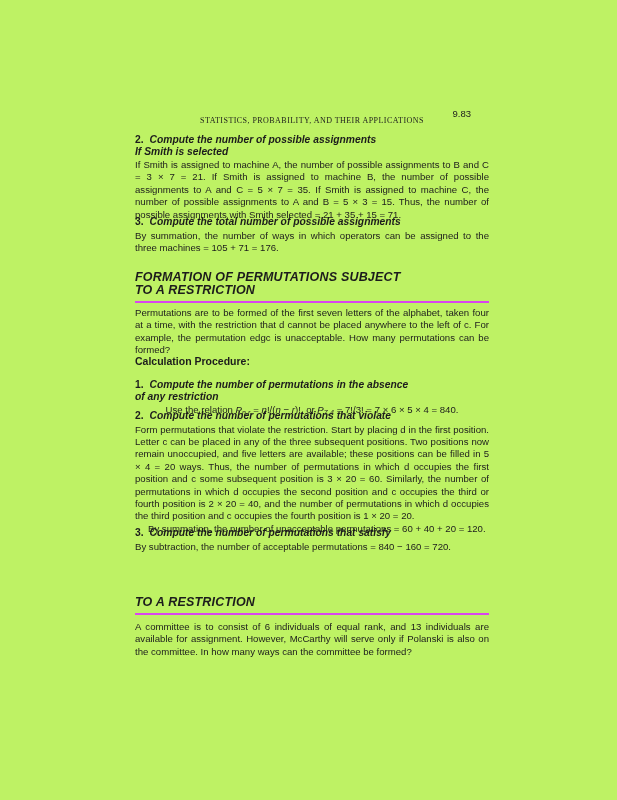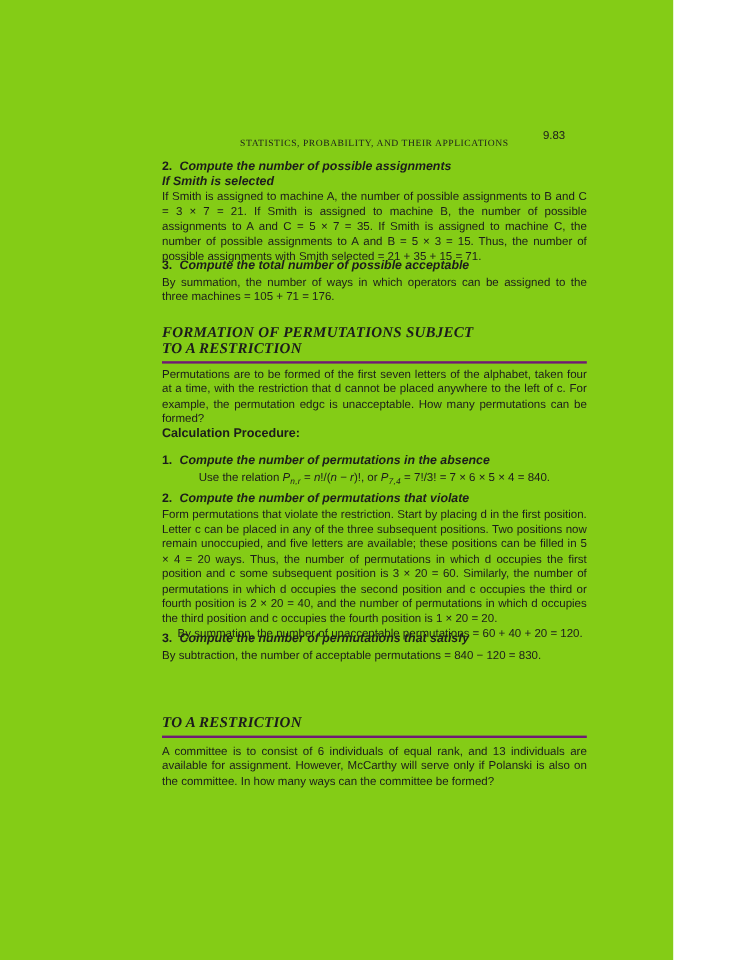--- a/index.html
+++ b/index.html
@@ -1,20 +1,20 @@
 <!DOCTYPE html>
 <html><head>
 <meta charset="utf-8">
 <style>
   html, body { margin: 0; padding: 0; background: #ffffff; }
   .page {
     position: relative;
-    width: 561px;
+    width: 617px;
     height: 800px;
-    background: #84cc16;
+    background: #bef264;
     color: #1c1c1c;
     font-family: "Liberation Serif", serif;
     overflow: hidden;
   }
   .abs { position: absolute; left: 135px; width: 354px; }
 
   
   .header { top: 109px; height: 12px; text-align: center; }
   .running-title {
     font-family: "Liberation Serif", serif;
@@ -47,27 +47,27 @@
     font-family: Liberation Sans, sans-serif;
     font-size: 9.6px;
     line-height: 12.4px;
     text-align: justify;
     margin: 2px 0 0 0;
   }
   .indent { text-indent: 13px; margin-top: 0; }
 
   
   .sec-heading {
-    font-family: Liberation Serif, serif;
+    font-family: Liberation Sans, sans-serif;
     font-weight: bold;
     font-style: italic;
     font-size: 12.5px;
     line-height: 13px;
     letter-spacing: 0.2px;
-    border-bottom: 2px solid #701a75;
+    border-bottom: 2px solid #d946ef;
     padding-bottom: 4px;
     margin: 0;
   }
 
   .calc-label {
     font-family: "Liberation Sans", sans-serif;
     font-weight: bold;
     font-size: 10.5px;
     margin: 0;
   }
@@ -92,50 +92,51 @@
     <span class="page-number">9.83</span>
   </div>
 
   <div class="abs" style="top:134px">
     <p class="step-head"><span class="step-num">2.</span><span>Compute the number of possible assignments</span></p>
     <p class="step-head">If Smith is selected</p>
     <p class="body-text">If Smith is assigned to machine A, the number of possible assignments to B and C = 3 × 7 = 21. If Smith is assigned to machine B, the number of possible assignments to A and C = 5 × 7 = 35. If Smith is assigned to machine C, the number of possible assignments to A and B = 5 × 3 = 15. Thus, the number of possible assignments with Smith selected = 21 + 35 + 15 = 71.</p>
   </div>
 
   <div class="abs" style="top:216px">
-    <p class="step-head"><span class="step-num">3.</span><span>Compute the total number of possible acceptable</span></p>
+    <p class="step-head"><span class="step-num">3.</span><span>Compute the total number of possible assignments</span></p>
     <p class="body-text">By summation, the number of ways in which operators can be assigned to the three machines = 105 + 71 = 176.</p>
   </div>
 
   <div class="abs" style="top:271px">
     <h2 class="sec-heading"><span>FORMATION OF PERMUTATIONS SUBJECT</span><br><span>TO A RESTRICTION</span></h2>
   </div>
 
   <div class="abs" style="top:307px">
     <p class="body-text" style="margin-top:0">Permutations are to be formed of the first seven letters of the alphabet, taken four at a time, with the restriction that d cannot be placed anywhere to the left of c. For example, the permutation edgc is unacceptable. How many permutations can be formed?</p>
   </div>
 
   <div class="abs" style="top:355px">
     <p class="calc-label">Calculation Procedure:</p>
   </div>
 
   <div class="abs" style="top:379px">
     <p class="step-head"><span class="step-num">1.</span><span>Compute the number of permutations in the absence</span></p>
+    <p class="step-head">of any restriction</p>
     <p class="body-text formula"><span>Use the relation </span><span class="var">P</span><span class="sub">n,r</span><span> = </span><span class="var">n</span><span>!/(</span><span class="var">n</span><span> − </span><span class="var">r</span><span>)!, or </span><span class="var">P</span><span class="sub">7,4</span><span> = 7!/3! = 7 × 6 × 5 × 4 = 840.</span></p>
   </div>
 
   <div class="abs" style="top:410px">
     <p class="step-head"><span class="step-num">2.</span><span>Compute the number of permutations that violate</span></p>
     <p class="body-text">Form permutations that violate the restriction. Start by placing d in the first position. Letter c can be placed in any of the three subsequent positions. Two positions now remain unoccupied, and five letters are available; these positions can be filled in 5 × 4 = 20 ways. Thus, the number of permutations in which d occupies the first position and c some subsequent position is 3 × 20 = 60. Similarly, the number of permutations in which d occupies the second position and c occupies the third or fourth position is 2 × 20 = 40, and the number of permutations in which d occupies the third position and c occupies the fourth position is 1 × 20 = 20.</p>
     <p class="body-text indent">By summation, the number of unacceptable permutations = 60 + 40 + 20 = 120.</p>
   </div>
 
   <div class="abs" style="top:527px">
     <p class="step-head"><span class="step-num">3.</span><span>Compute the number of permutations that satisfy</span></p>
-    <p class="body-text">By subtraction, the number of acceptable permutations = 840 − 120 = 830.</p>
+    <p class="body-text">By subtraction, the number of acceptable permutations = 840 − 160 = 720.</p>
   </div>
 
   <div class="abs" style="top:583px">
     <h2 class="sec-heading"><br><span>TO A RESTRICTION</span></h2>
   </div>
 
   <div class="abs" style="top:621px">
     <p class="body-text" style="margin-top:0">A committee is to consist of 6 individuals of equal rank, and 13 individuals are available for assignment. However, McCarthy will serve only if Polanski is also on the committee. In how many ways can the committee be formed?</p>
   </div>
 

